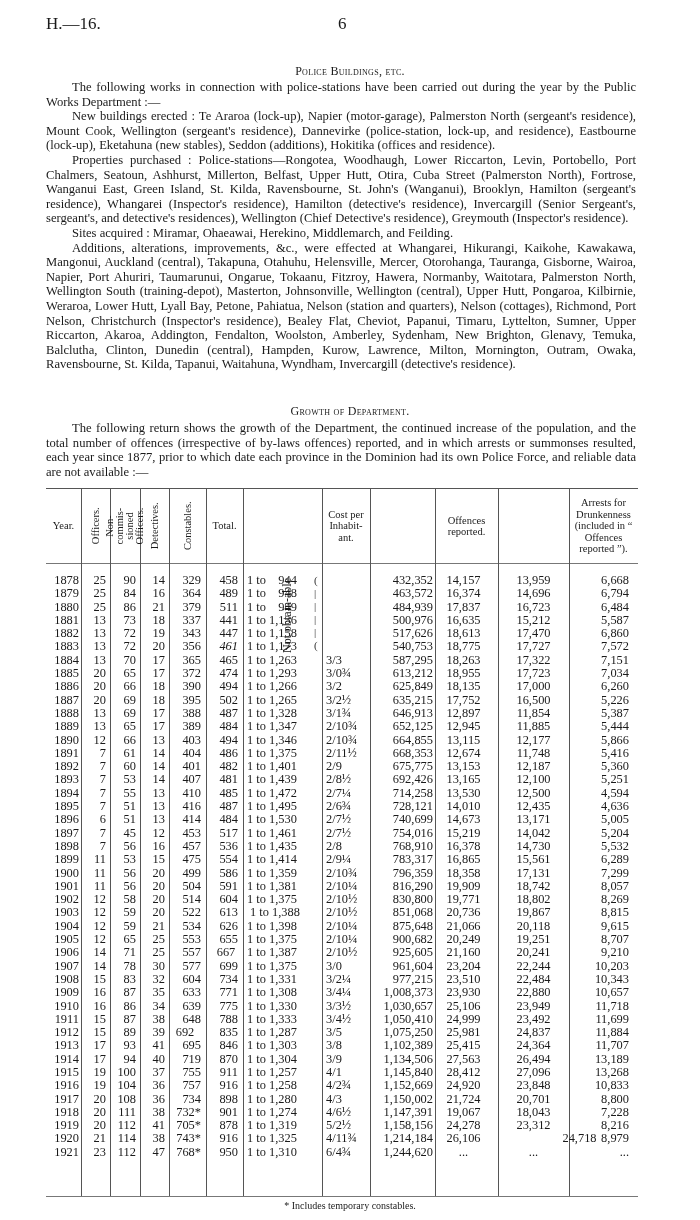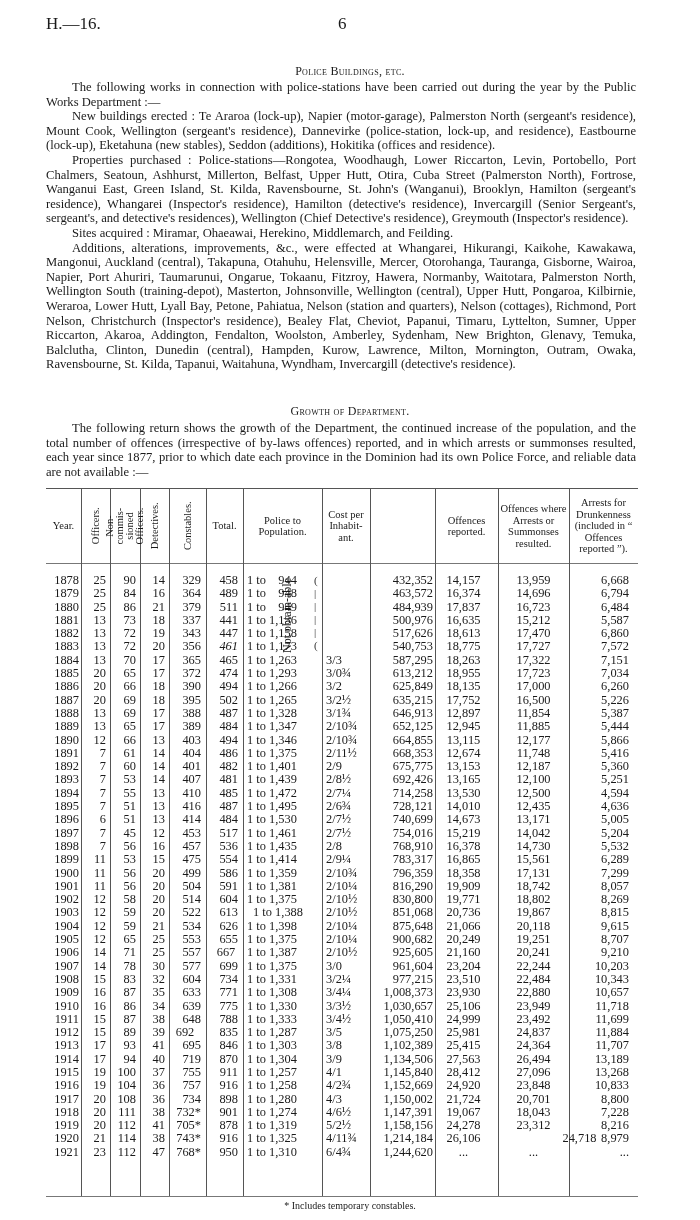--- a/index.html
+++ b/index.html
@@ -103,31 +103,25 @@
     </div>
   <div class="th vert" style="left:94px; width:29px;">
       <span>Detectives.</span>
     </div>
   <div class="th vert" style="left:123px; width:37px;">
       <span>Constables.</span>
     </div>
   <div class="th" style="left:160px; width:37px;">
       <span>Total.</span>
     </div>
-  <div class="th" style="left:197px; width:79px; padding:0 12px;">
-      <span>Police to Population.</span>
-    </div>
   <div class="th" style="left:276px; width:48px; padding:0 2px;">
       <span>Cost per Inhabit-ant.</span>
     </div>
   <div class="th" style="left:389px; width:63px; padding:0 8px;">
       <span>Offences reported.</span>
-    </div>
-  <div class="th" style="left:452px; width:71px; padding:0 2px;">
-      <span>Offences where Arrests or Summonses resulted.</span>
     </div>
   <div class="th" style="left:523px; width:69px; padding:0 2px;">
       <span>Arrests for Drunkenness (included in “ Offences reported ”).</span>
     </div>
 </div>
 
 <div class="not-obtainable">
     <span>Not obtain-able</span>
   </div>
 <div class="brace" style="left:314px; top:574px; font-size:11px; line-height:13px;">(<br>|<br>|<br>|<br>|<br>(</div>
@@ -483,21 +477,21 @@
       <div class="td c" style="left: 452px; width: 71px;">18,802</div>
       <div class="td r" style="left: 523px; width: 60px;">8,269</div>
     </div>
     <div class="tr">
       <div class="td r" style="left: 0px; width: 33px;">1903</div>
       <div class="td r" style="left: 35px; width: 25px;">12</div>
       <div class="td r" style="left: 64px; width: 26px;">59</div>
       <div class="td r" style="left: 94px; width: 25px;">20</div>
       <div class="td r" style="left: 123px; width: 32px;">522</div>
       <div class="td r" style="left: 160px; width: 32px;">613</div>
-      <div class="td l" style="left: 185px; width: 72px; white-space: pre; text-align: right;">1 to 1,388</div>
+      <div class="td l" style="left: 204px; width: 72px; white-space: pre;">1 to 1,388</div>
       <div class="td l" style="left: 280px; width: 44px;">2/10½</div>
       <div class="td r" style="left: 324px; width: 63px;">851,068</div>
       <div class="td c" style="left: 389px; width: 57px;">20,736</div>
       <div class="td c" style="left: 452px; width: 71px;">19,867</div>
       <div class="td r" style="left: 523px; width: 60px;">8,815</div>
     </div>
     <div class="tr">
       <div class="td r" style="left: 0px; width: 33px;">1904</div>
       <div class="td r" style="left: 35px; width: 25px;">12</div>
       <div class="td r" style="left: 64px; width: 26px;">59</div>

